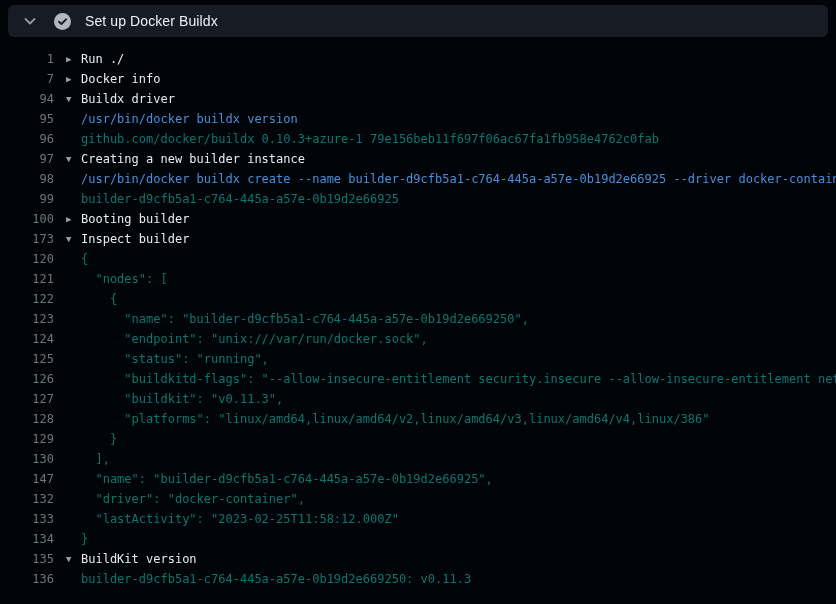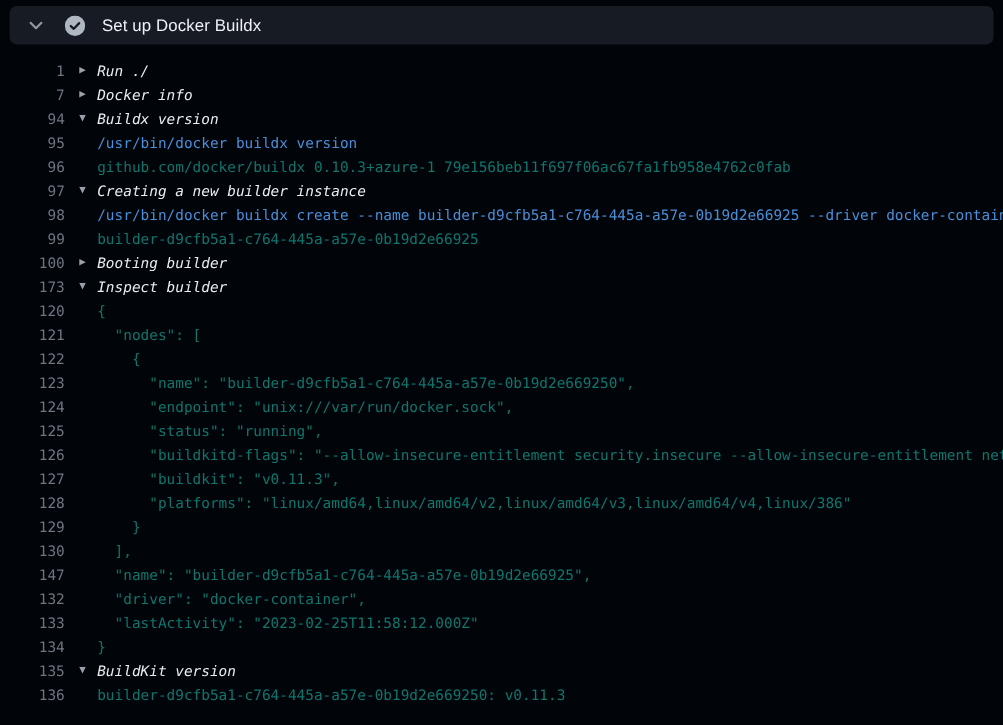--- a/index.html
+++ b/index.html
@@ -27,21 +27,21 @@
   .row{display:flex;height:20px;white-space:pre;overflow:hidden;}
   .num{
     flex:none;width:54px;text-align:right;color:#6e7681;
     cursor:pointer;user-select:none;
   }
   .gut{
     flex:none;width:15px;padding-left:12px;
     font-size:9px;line-height:20px;color:#99a1aa;user-select:none;
   }
   .txt{flex:none;}
-  .txt.t-group{color:#e6edf3;font-style:italic;}
+  .txt.t-group{color:#e6edf3;}
   .txt.t-command{color:#4a8fd9;}
   .txt.t-output{color:#0f766e;}
   .row.group{cursor:pointer;}
 </style>
 </head>
 <body>
 
 <div class="step-header">
   <span class="chev">
     <svg width="16" height="16" viewBox="0 0 16 16">
@@ -53,21 +53,21 @@
       <circle cx="8.5" cy="8.5" r="8.5" fill="#afb8c1"></circle>
       <path d="M5 8.7 L7.5 11 L12 6.3" fill="none" stroke="#171c24" stroke-width="1.9" stroke-linecap="round" stroke-linejoin="round"></path>
     </svg>
   </span>
   <span class="step-title">Set up Docker Buildx</span>
 </div>
 
 <div class="log">
     <div class="row group"><span class="num">1</span><span class="gut">▶</span><span class="txt t-group">Run ./</span></div>
     <div class="row group"><span class="num">7</span><span class="gut">▶</span><span class="txt t-group">Docker info</span></div>
-    <div class="row group"><span class="num">94</span><span class="gut">▼</span><span class="txt t-group">Buildx version</span></div>
+    <div class="row group"><span class="num">94</span><span class="gut">▼</span><span class="txt t-group">Buildx driver</span></div>
     <div class="row"><span class="num">95</span><span class="gut"></span><span class="txt t-command">/usr/bin/docker buildx version</span></div>
     <div class="row"><span class="num">96</span><span class="gut"></span><span class="txt t-output">github.com/docker/buildx 0.10.3+azure-1 79e156beb11f697f06ac67fa1fb958e4762c0fab</span></div>
     <div class="row group"><span class="num">97</span><span class="gut">▼</span><span class="txt t-group">Creating a new builder instance</span></div>
     <div class="row"><span class="num">98</span><span class="gut"></span><span class="txt t-command">/usr/bin/docker buildx create --name builder-d9cfb5a1-c764-445a-a57e-0b19d2e66925 --driver docker-container</span></div>
     <div class="row"><span class="num">99</span><span class="gut"></span><span class="txt t-output">builder-d9cfb5a1-c764-445a-a57e-0b19d2e66925</span></div>
     <div class="row group"><span class="num">100</span><span class="gut">▶</span><span class="txt t-group">Booting builder</span></div>
     <div class="row group"><span class="num">173</span><span class="gut">▼</span><span class="txt t-group">Inspect builder</span></div>
     <div class="row"><span class="num">120</span><span class="gut"></span><span class="txt t-output">{</span></div>
     <div class="row"><span class="num">121</span><span class="gut"></span><span class="txt t-output">  "nodes": [</span></div>
     <div class="row"><span class="num">122</span><span class="gut"></span><span class="txt t-output">    {</span></div>

